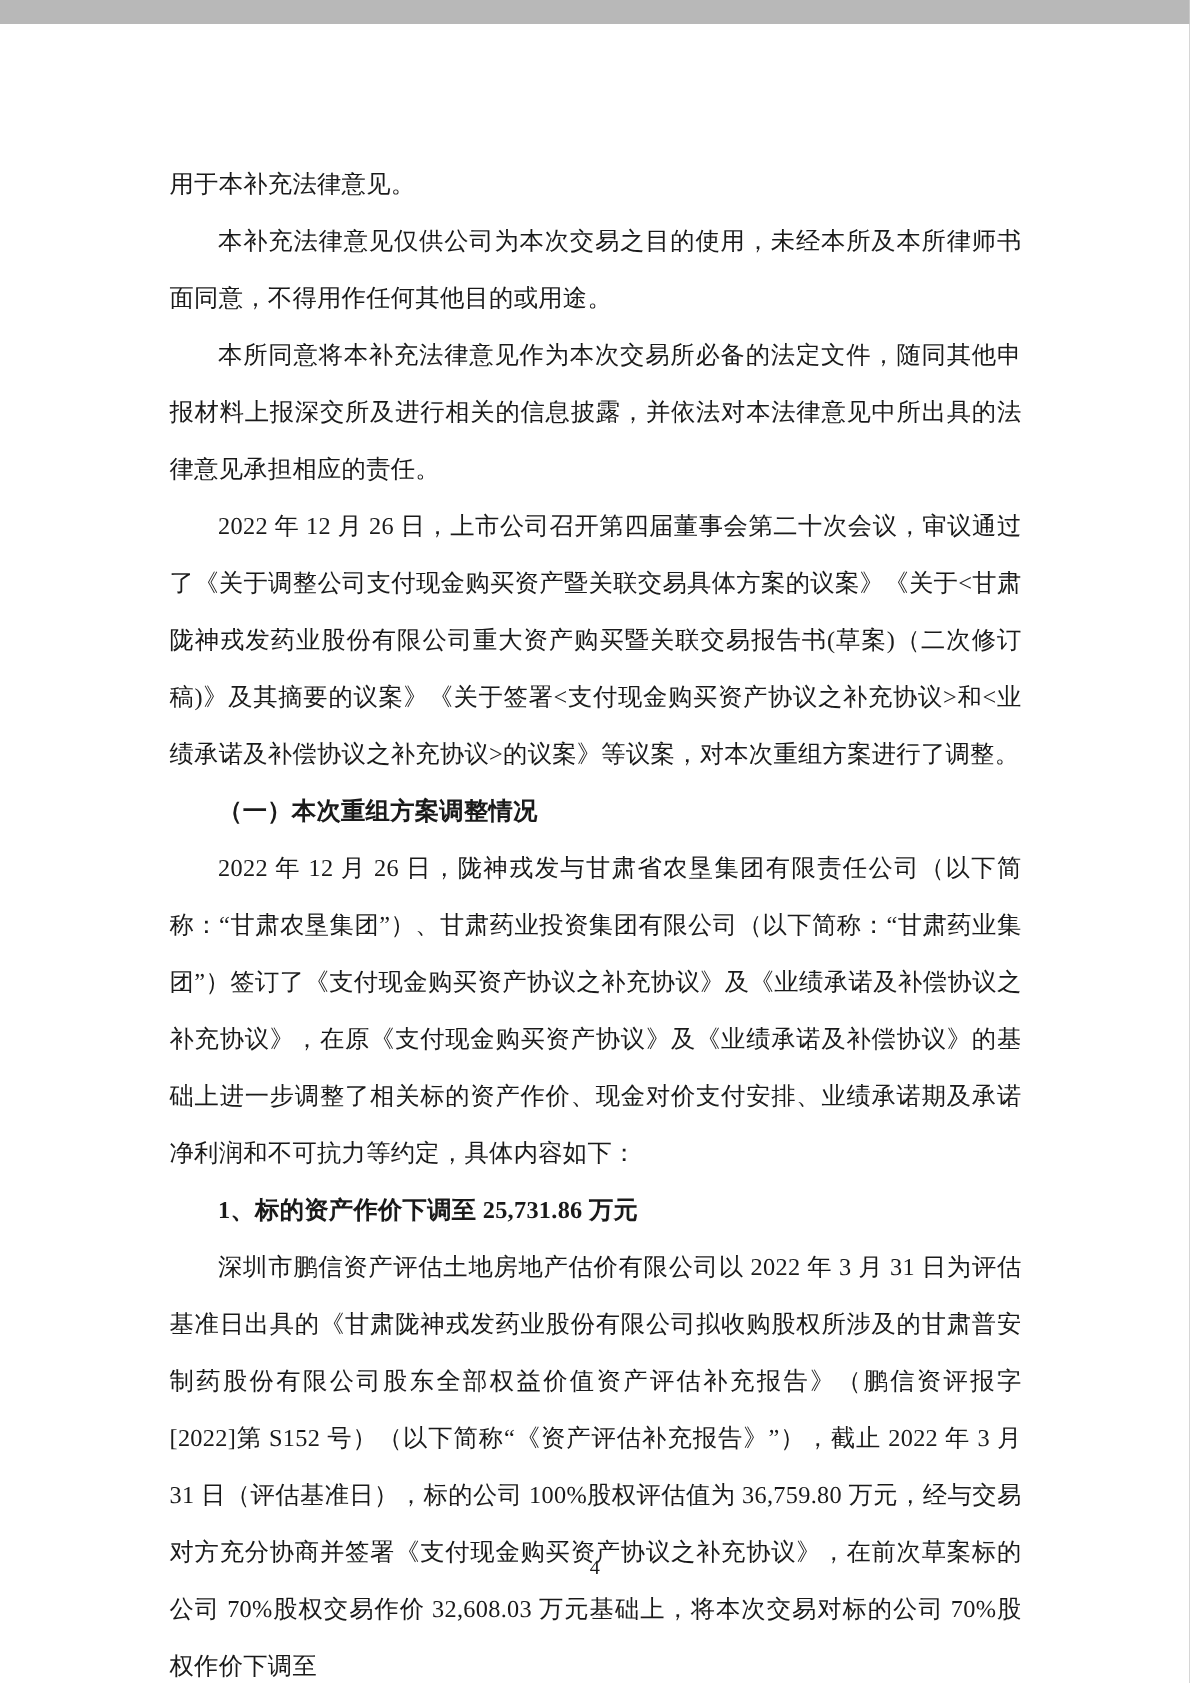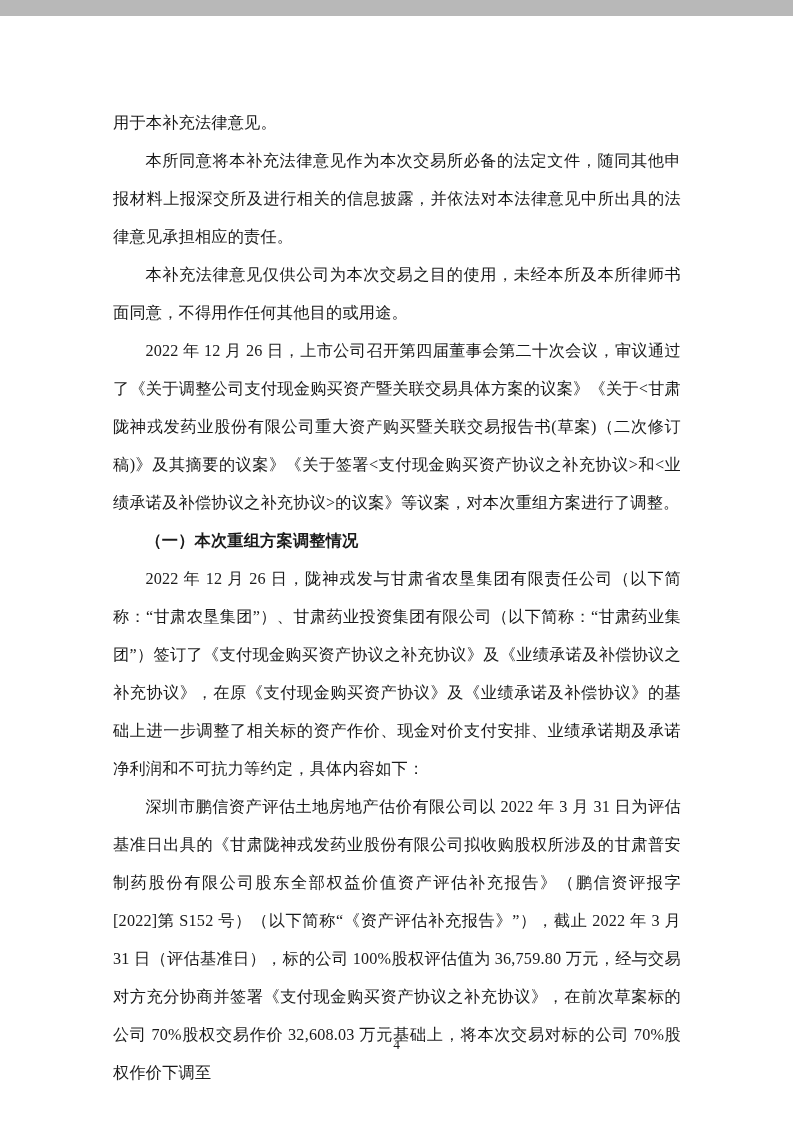--- a/index.html
+++ b/index.html
@@ -56,21 +56,22 @@
     color: #1a1a1a;
     font-family: "Liberation Serif", "DejaVu Serif", serif;
   }
 </style>
 </head>
 <body>
 
 <div class="page">
   <div class="content">
     <p class="plain">用于本补充法律意见。</p>
+    <p class="indent">本补充法律意见仅供公司为本次交易之目的使用，未经本所及本所律师书面同意，不得用作任何其他目的或用途。</p>
     <p class="indent">本所同意将本补充法律意见作为本次交易所必备的法定文件，随同其他申报材料上报深交所及进行相关的信息披露，并依法对本法律意见中所出具的法律意见承担相应的责任。</p>
-    <p class="indent">本补充法律意见仅供公司为本次交易之目的使用，未经本所及本所律师书面同意，不得用作任何其他目的或用途。</p>
     <p class="indent">2022 年 12 月 26 日，上市公司召开第四届董事会第二十次会议，审议通过了《关于调整公司支付现金购买资产暨关联交易具体方案的议案》《关于&lt;甘肃陇神戎发药业股份有限公司重大资产购买暨关联交易报告书(草案)（二次修订稿)》及其摘要的议案》《关于签署&lt;支付现金购买资产协议之补充协议&gt;和&lt;业绩承诺及补偿协议之补充协议&gt;的议案》等议案，对本次重组方案进行了调整。</p>
     <p class="subheading">（一）本次重组方案调整情况</p>
     <p class="indent">2022 年 12 月 26 日，陇神戎发与甘肃省农垦集团有限责任公司（以下简称：“甘肃农垦集团”）、甘肃药业投资集团有限公司（以下简称：“甘肃药业集团”）签订了《支付现金购买资产协议之补充协议》及《业绩承诺及补偿协议之补充协议》，在原《支付现金购买资产协议》及《业绩承诺及补偿协议》的基础上进一步调整了相关标的资产作价、现金对价支付安排、业绩承诺期及承诺净利润和不可抗力等约定，具体内容如下：</p>
+    <p class="subheading">1、标的资产作价下调至 25,731.86 万元</p>
     <p class="indent">深圳市鹏信资产评估土地房地产估价有限公司以 2022 年 3 月 31 日为评估基准日出具的《甘肃陇神戎发药业股份有限公司拟收购股权所涉及的甘肃普安制药股份有限公司股东全部权益价值资产评估补充报告》（鹏信资评报字[2022]第 S152 号）（以下简称“《资产评估补充报告》”），截止 2022 年 3 月 31 日（评估基准日），标的公司 100%股权评估值为 36,759.80 万元，经与交易对方充分协商并签署《支付现金购买资产协议之补充协议》，在前次草案标的公司 70%股权交易作价 32,608.03 万元基础上，将本次交易对标的公司 70%股权作价下调至</p>
   </div>
   <div class="page-number">4</div>
 </div>
 
 </body></html>

